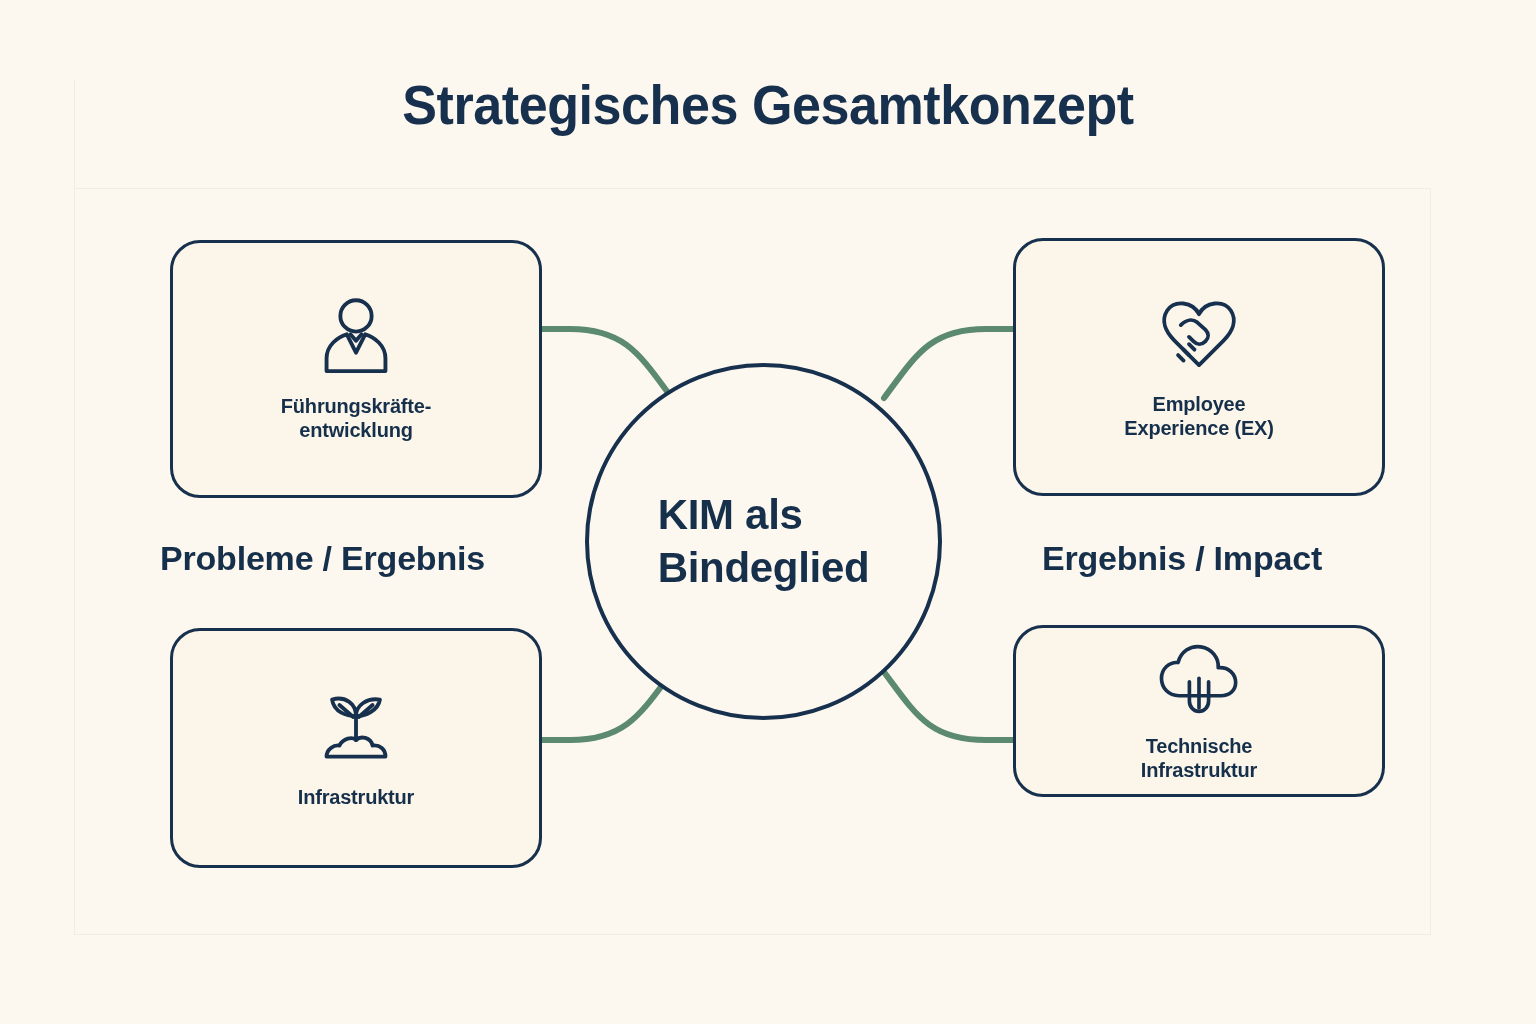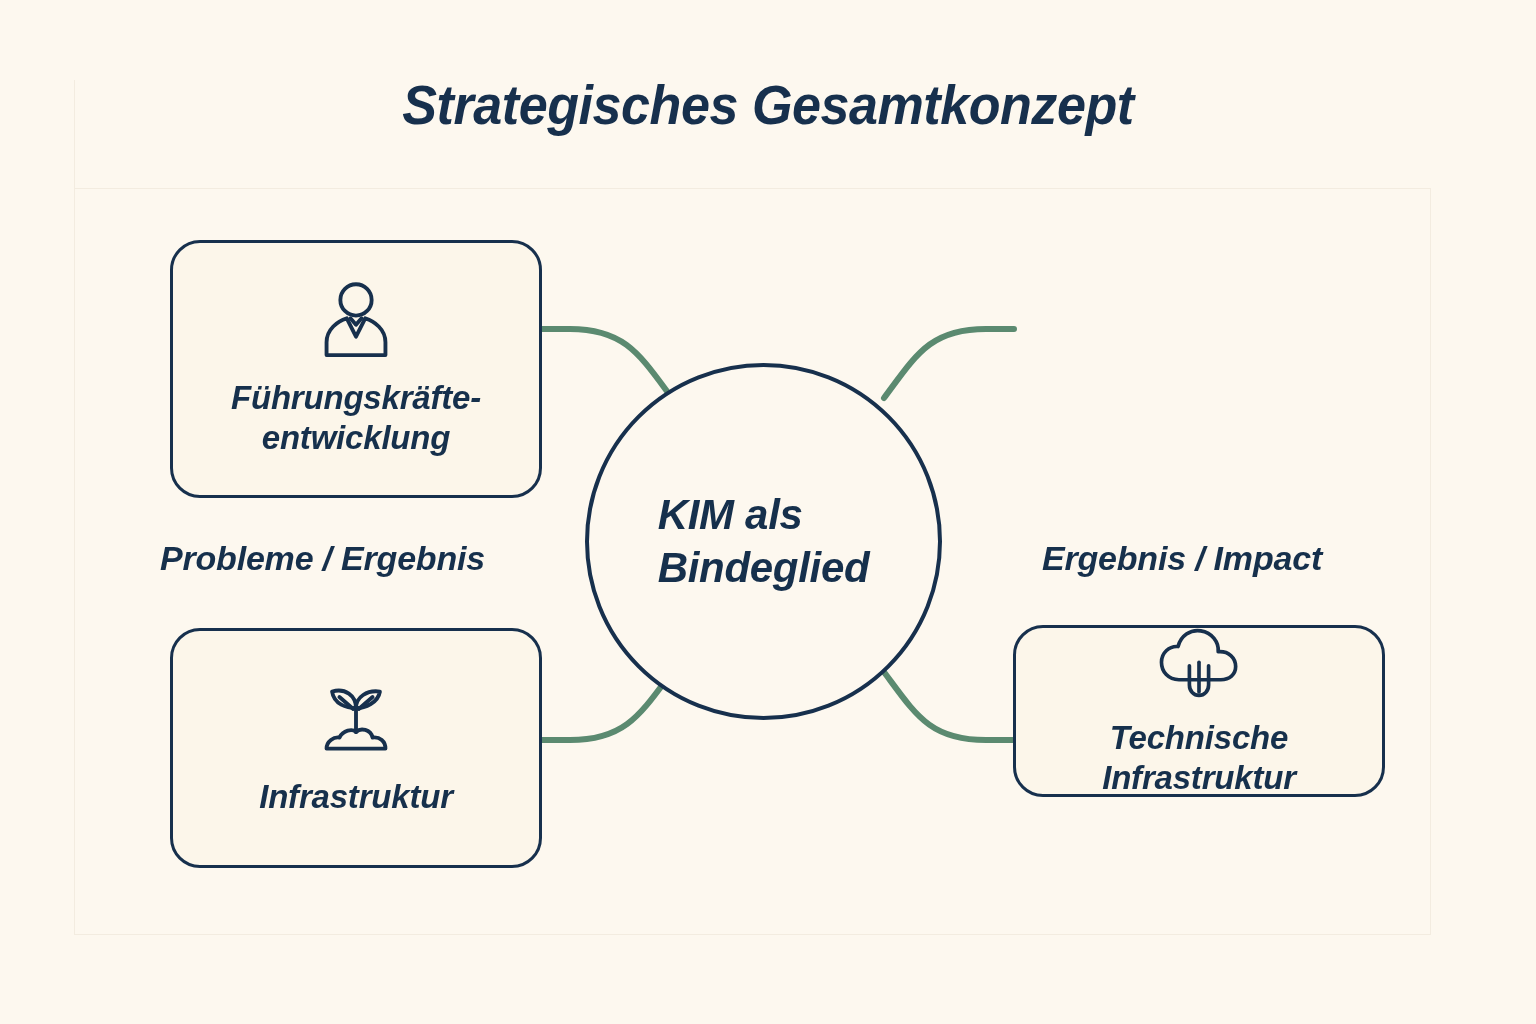--- a/index.html
+++ b/index.html
@@ -10,21 +10,20 @@
   }
   body {
     font-family: "Liberation Sans", "DejaVu Sans", sans-serif;
   }
   #stage {
     position: relative;
     width: 1536px;
     height: 1024px;
     background: #fdf8ef;
     overflow: hidden;
-    font-style: italic;
   }
 
   
   #outer-frame {
     position: absolute;
     left: 74px;
     top: 188px;
     width: 1357px;
     height: 747px;
     border: 1px solid #f3ece0;
@@ -78,21 +77,21 @@
     justify-content: center;
     padding: 14px 10px 18px 10px;
   }
   .card .card-icon {
     display: block;
     margin-bottom: 6px;
   }
   .card .card-label {
     text-align: center;
     color: #16304c;
-    font-size: 33px;
+    font-size: 20px;
     font-weight: 700;
     line-height: 1.22;
     white-space: pre-line;
     letter-spacing: -0.2px;
   }
 
   #card-fuehrungskraefteentwicklung { left: 170px; top: 240px;  width: 372px; height: 258px; }
   #card-employee-experience          { left: 1013px; top: 238px; width: 372px; height: 258px; }
   #card-kulturwandel                 { left: 170px; top: 628px;  width: 372px; height: 240px; }
   #card-technische-infrastruktur     { left: 1013px; top: 625px; width: 372px; height: 172px; }
@@ -157,20 +156,33 @@
       <svg width="92" height="92" viewBox="0 0 100 100" fill="none" stroke="#17304d" stroke-width="4.2" stroke-linecap="round" stroke-linejoin="round">
         <circle cx="50" cy="26" r="17"></circle>
         <path d="M 18 86 L 18 72 C 18 58 30 49 40 46 L 50 66 L 60 46 C 70 49 82 58 82 72 L 82 86 Z"></path>
         <path d="M 44 46 L 50 53 L 56 46"></path>
       </svg>
     </span>
     <span class="card-label">Führungskräfte-
 entwicklung</span>
   </div>
 
+  <div class="card" id="card-employee-experience">
+    <span class="card-icon">
+      <svg width="100" height="92" viewBox="0 0 110 100" fill="none" stroke="#17304d" stroke-width="4.2" stroke-linecap="round" stroke-linejoin="round">
+        <path d="M 55 26 C 48 12 28 10 20 22 C 13 33 18 45 28 55 L 55 82 L 82 55 C 92 45 97 33 90 22 C 82 10 62 12 55 26 Z"></path>
+        <path d="M 35 38 C 41 32 48 31 53 35 L 62 43 C 66 47 66 52 62 56 C 58 60 53 60 49 56 L 44 51"></path>
+        <path d="M 44 59 L 50 65"></path>
+        <path d="M 38 65 L 44 71"></path>
+        <path d="M 32 71 L 38 77"></path>
+      </svg>
+    </span>
+    <span class="card-label">Employee
+Experience (EX)</span>
+  </div>
 
   <div class="card" id="card-kulturwandel">
     <span class="card-icon">
       <svg width="92" height="92" viewBox="0 0 100 100" fill="none" stroke="#17304d" stroke-width="4.2" stroke-linecap="round" stroke-linejoin="round">
         <path d="M 50 62 L 50 36"></path>
         <path d="M 50 36 C 40 36 26 32 24 18 C 38 14 50 22 50 36 Z"></path>
         <path d="M 50 36 C 60 36 74 30 76 18 C 62 16 50 24 50 36 Z"></path>
         <path d="M 32 24 L 47 37"></path>
         <path d="M 68 24 L 53 37"></path>
         <path d="M 18 80 C 18 72 26 67 32 68 C 36 60 46 58 50 62 C 55 57 66 59 68 68 C 76 67 82 72 82 80 Z"></path>

